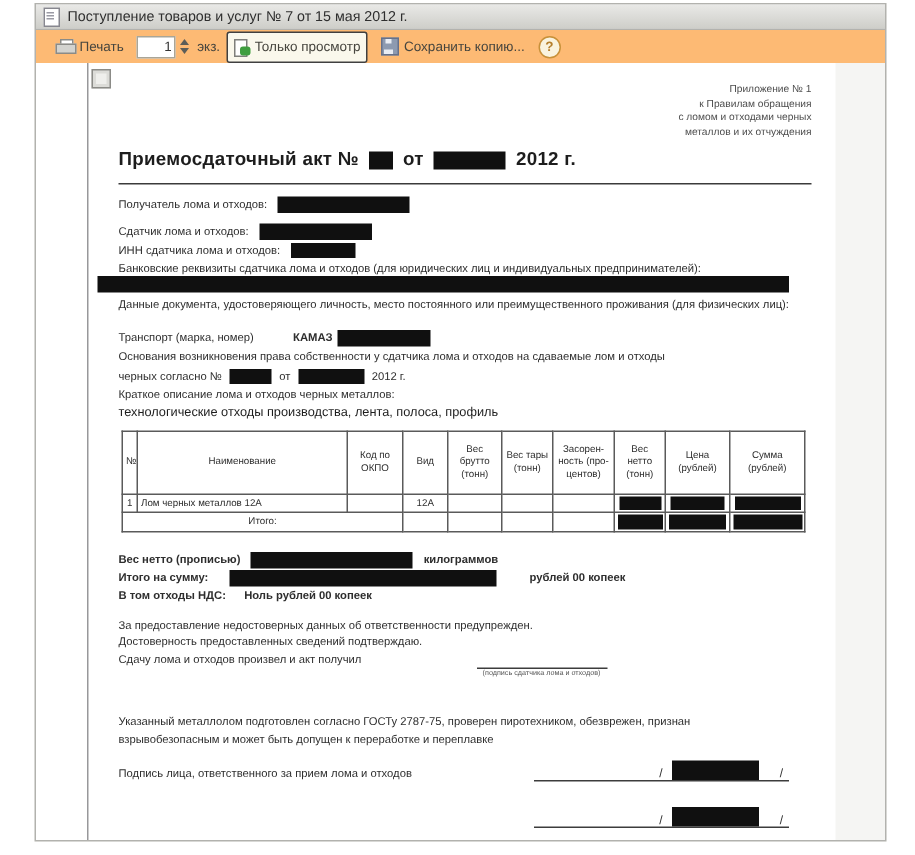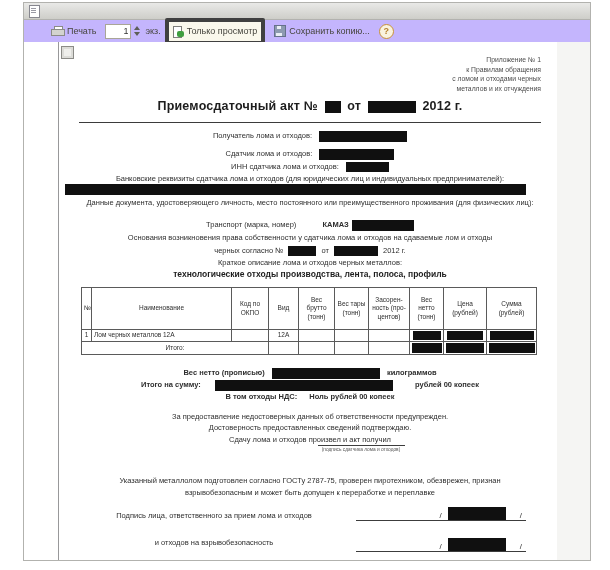--- a/index.html
+++ b/index.html
@@ -15,25 +15,25 @@
   .titlebar{
     height:16px;background:linear-gradient(#e9e9e7,#cecec9);
     border-bottom:1px solid #b2b2ae;display:flex;align-items:center;
     padding:0 5px;gap:5px;
   }
   .doc-icon{width:9px;height:11px;background:#fff;border:1px solid #87878f;position:relative;flex:0 0 auto;}
   .doc-icon:before{content:"";position:absolute;left:1px;top:2px;width:5px;height:1px;background:#9a9aa4;box-shadow:0 2px 0 #9a9aa4,0 4px 0 #9a9aa4;}
   .title-text{font-size:9.5px;color:#2f2f2f;white-space:nowrap;overflow:hidden;}
   
   .toolbar{
-    height:22px;background:#c4b5fd;border-bottom:1px solid #dbd6c2;
-    display:flex;align-items:center;padding:0 22px;gap:4px;font-size:9px;color:#46453e;
+    height:22px;background:#fdba74;border-bottom:1px solid #dbd6c2;
+    display:flex;align-items:center;padding:0 8px;gap:4px;font-size:9px;color:#46453e;
   }
   .tb-btn{display:flex;align-items:center;gap:3px;height:17px;padding:1px 4px;border:1px solid transparent;border-radius:2px;}
-  .tb-btn.bordered{border:4px solid #404040;background:#faf8ec;}
+  .tb-btn.bordered{border:1px solid #404040;background:#faf8ec;}
   .printer-icon{width:13px;height:11px;position:relative;}
   .printer-icon .p-top{position:absolute;left:3px;top:0;width:7px;height:3px;background:#fff;border:1px solid #8b8b87;}
   .printer-icon .p-body{position:absolute;left:0;top:3px;width:12px;height:5px;background:#d3d3cf;border:1px solid #8b8b87;}
   .spin-wrap{display:flex;align-items:center;gap:1px;}
   .spin-input{width:20px;height:13px;background:#fff;border:1px solid #a9a597;font-size:9px;text-align:right;padding:0 2px;color:#333;font-family:"Liberation Sans",sans-serif;}
   .spinner{display:flex;flex-direction:column;gap:2px;width:9px;align-items:center;}
   .arr-up{width:0;height:0;border-left:3px solid transparent;border-right:3px solid transparent;border-bottom:4px solid #5d5d58;}
   .arr-down{width:0;height:0;border-left:3px solid transparent;border-right:3px solid transparent;border-top:4px solid #5d5d58;}
   .view-icon{width:11px;height:11px;position:relative;}
   .view-icon .v-page{position:absolute;left:0;top:0;width:7px;height:10px;background:#fff;border:1px solid #7f7f7b;}
@@ -45,29 +45,29 @@
     width:13px;height:13px;border-radius:50%;border:1px solid #c8913a;color:#b57f2c;
     font-size:9px;font-weight:bold;display:flex;align-items:center;justify-content:center;background:#f9f3df;
   }
   
   .content{position:absolute;top:39px;left:0;right:0;bottom:0;background:#ffffff;overflow:hidden;}
   .page-edge{position:absolute;left:34px;top:0;bottom:0;width:1px;background:#98989a;}
   .page-right-shade{position:absolute;left:533px;top:0;bottom:0;right:0;background:#f5f5f3;}
   .corner-box{position:absolute;left:37px;top:4px;width:13px;height:13px;background:#dcdcd8;border:1px solid #8b8b87;box-sizing:border-box;}
   .corner-box:before{content:"";position:absolute;left:2px;top:2px;width:7px;height:7px;background:#efefec;}
   .doc{position:absolute;left:55px;top:0;width:462px;font-size:7.5px;color:#2e2e2e;line-height:1.25;}
-  .abs{position:absolute;left:0;width:100%;text-align:center;}
+  .abs{position:absolute;left:0;width:100%;}
   .redact{display:inline-block;background:#101010;vertical-align:middle;}
   .appendix{top:13px;text-align:right;font-size:6.8px;color:#4c4c4c;line-height:9.5px;}
   .acttitle{top:57px;font-size:12.5px;font-weight:bold;color:#1d1d1d;border-bottom:1px solid #3b3b3b;padding-bottom:7px;letter-spacing:.2px;}
   .acttitle .redact{height:12px;margin:0 3px;}
   .fline .redact{height:11px;margin-left:5px;}
   .bank-bar{top:142px;left:-14px;width:461px;height:11px;background:#101010;}
   .b{font-weight:bold;}
-  .brief-val{font-size:8.5px;font-weight:bold;color:#1d1d1d;}
+  .brief-val{font-size:8.5px;font-weight:normal;color:#1d1d1d;}
   
   table.acttab{border-collapse:collapse;table-layout:fixed;width:455px;font-size:6.5px;color:#2e2e2e;}
   table.acttab th,table.acttab td{border:1px solid #5a5a5a;padding:1px 2px;box-sizing:border-box;overflow:hidden;}
   table.acttab{border:1px solid #333;}
   table.acttab th{font-weight:normal;text-align:center;vertical-align:middle;height:42px;line-height:1.3;}
   table.acttab td{height:11px;}
   td.cc{text-align:center;}
   td.redcell{text-align:center;vertical-align:middle;}
   td.redcell .redact{vertical-align:middle;}
   .total-row td{border-top:1px solid #333;}
@@ -79,20 +79,21 @@
   .sigrow .slash{font-size:8px;color:#2e2e2e;line-height:1;}
   .sigrow .redact{height:13px;margin:0 14px 0 6px;}
 </style>
 </head>
 <body>
 
 <div class="window">
 
   <div class="titlebar">
     <span class="doc-icon"></span>
+    <span class="title-text">Поступление товаров и услуг № 7 от 15 мая 2012 г.</span>
   </div>
 
   <div class="toolbar">
     <div class="tb-btn">
       <span class="printer-icon">
           <span class="p-top"></span>
           <span class="p-body"></span>
         </span>
       <span>Печать</span>
     </div>
@@ -272,21 +273,20 @@
       <div class="abs" style="top:469px;width:270px">
         <span>Подпись лица, ответственного за прием лома и отходов</span>
       </div>
       <div class="sigrow" style="top:464px">
         <span class="slash">/</span>
         <span class="redact" style="width:58px"></span>
         <span class="slash">/</span>
       </div>
 
       <div class="abs" style="top:496px;width:270px">
-        <div>и отходов на взрывобезопасность</div>
       </div>
       <div class="sigrow" style="top:495px">
         <span class="slash">/</span>
         <span class="redact" style="width:58px"></span>
         <span class="slash">/</span>
       </div>
 
     </div>
   </div>
 </div>

